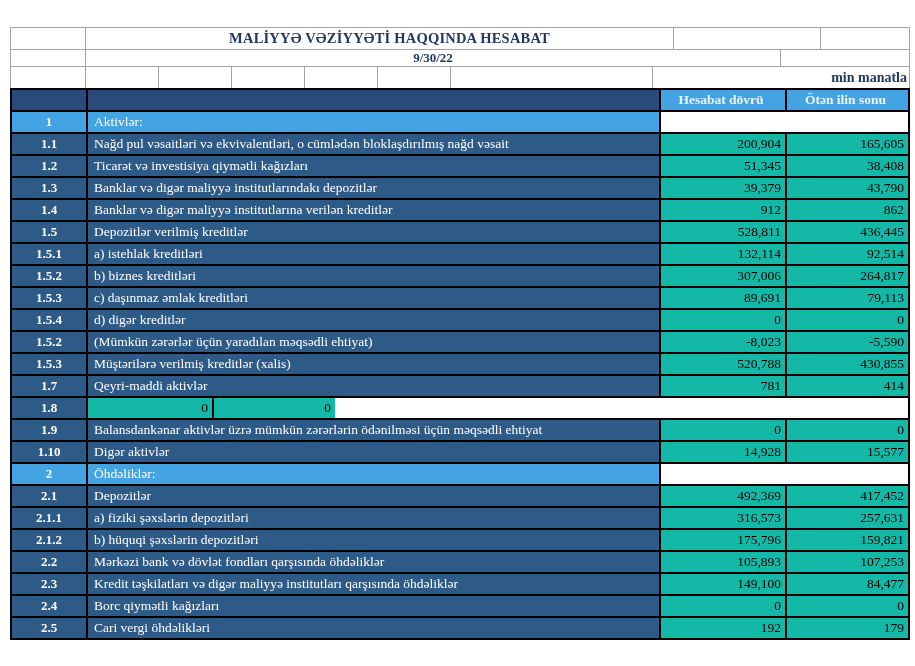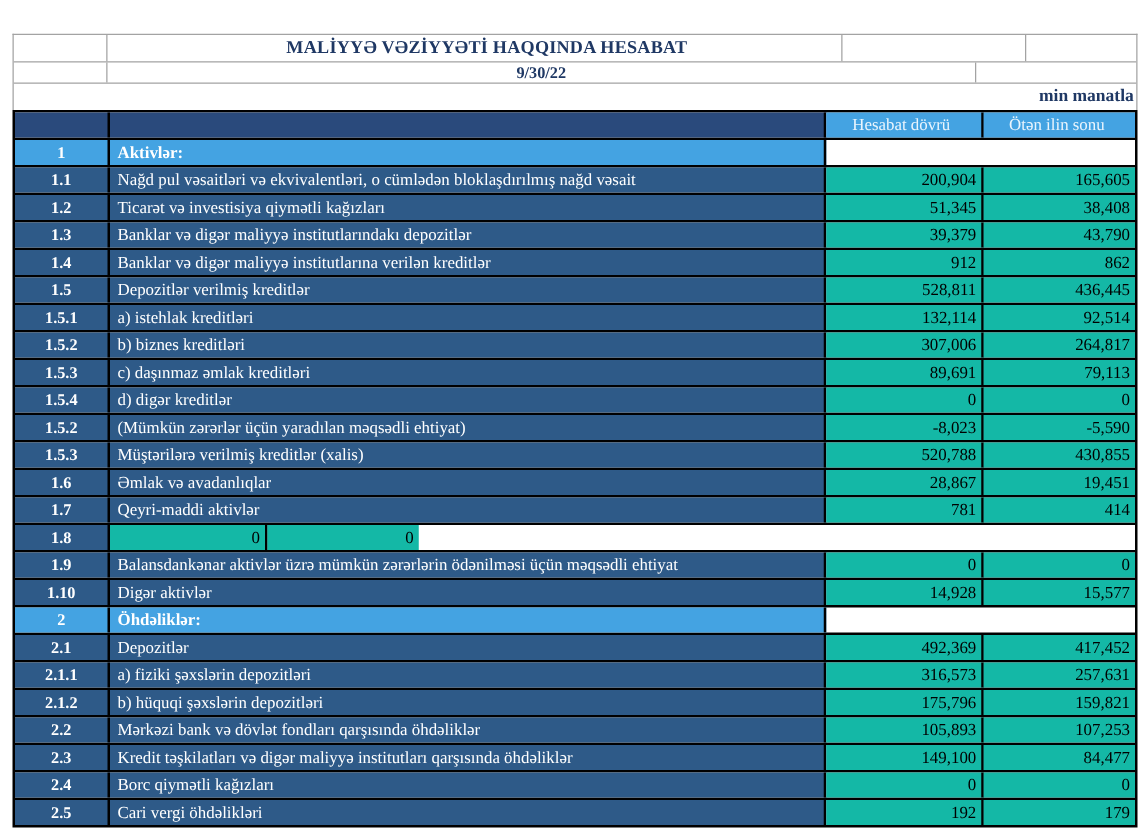--- a/index.html
+++ b/index.html
@@ -19,21 +19,21 @@
   .sheet{position:relative;width:915px;height:666px;background:#fff;}
 
   
   .topgrid{position:absolute;left:10px;top:27px;width:900px;border:1px solid var(--grid-gray);border-bottom:none;}
   .tg-row{display:flex;}
   .tg-row + .tg-row{border-top:1px solid var(--grid-gray);justify-content:space-between;}
   .tg-cell{border-right:1px solid var(--grid-gray);}
   .tg-cell:last-child{border-right:none;}
   .row-title{height:21px;gap:20px;}
   .row-date{height:17px;}
-  .row-blank{height:22px;flex-direction:column;}
+  .row-blank{height:22px;}
   .c-w75{width:75px;}
   .c-title{width:568px;text-align:center;font-weight:bold;font-size:14.5px;color:var(--title-navy);line-height:21px;letter-spacing:.2px;}
   .c-t3{width:127px;}
   .c-t4{flex:1;}
   .c-date{width:695px;text-align:center;font-weight:bold;font-size:13px;color:var(--title-navy);line-height:16px;}
   .c-d3{flex:1;}
   .c-b{width:73px;}
   .c-bwide{width:202px;}
   .c-unit{flex:1;border-right:none;text-align:right;font-weight:bold;font-size:14px;color:var(--title-navy);line-height:21px;padding-right:2px;}
 
@@ -43,23 +43,23 @@
   .mrow.headrow{height:20px;}
   #tbody .mrow{border-top:2px solid #000;height:22px;}
   .mc{border-right:2px solid #000;overflow:hidden;white-space:nowrap;}
   .mc.lastc{border-right:none;}
   .num{width:76px;background:var(--row-navy);color:#fff;font-weight:bold;font-size:13px;text-align:center;line-height:20px;}
   .label{flex:1;background:var(--row-navy);color:#fff;font-size:13.5px;text-align:left;line-height:20px;padding-left:6px;}
   .val{width:126px;background:#14b8a6;color:#000;font-size:13.5px;text-align:right;line-height:20px;padding-right:4px;}
   .val.lastc{width:121px;}
   #tbody .num,#tbody .label,#tbody .val{line-height:20px;}
   .headrow .num,.headrow .label{background:var(--head-navy);}
-  .colhead{background:var(--accent-blue);color:#eaf5fd;font-weight:normal;font-size:13.5px;text-align:center;line-height:19px;}
+  .colhead{background:var(--accent-blue);color:#eaf5fd;font-weight:bold;font-size:13.5px;text-align:center;line-height:19px;}
   .hl .num,.hl .label,.hl .val{background:var(--accent-blue);}
-  .hl .label{font-weight:bold;}
+  .hl .label{font-weight:normal;}
   .hl .val{color:#000;margin-top:45px;}
 </style>
 </head>
 <body>
 
 <div class="sheet">
 
   <div class="topgrid">
     <div class="tg-row row-title">
       <div class="tg-cell c-w75"></div>
@@ -169,26 +169,20 @@
     <div class="mc val lastc">-5,590</div>
   </div>
 
   <div class="mrow">
     <div class="mc num">1.5.3</div>
     <div class="mc label">Müştərilərə verilmiş kreditlər (xalis)</div>
     <div class="mc val">520,788</div>
     <div class="mc val lastc">430,855</div>
   </div>
 
-  <div class="mrow">
-    <div class="mc num">1.6</div>
-    <div class="mc label">Əmlak və avadanlıqlar</div>
-    <div class="mc val">28,867</div>
-    <div class="mc val lastc">19,451</div>
-  </div>
 
   <div class="mrow">
     <div class="mc num">1.7</div>
     <div class="mc label">Qeyri-maddi aktivlər</div>
     <div class="mc val">781</div>
     <div class="mc val lastc">414</div>
   </div>
 
   <div class="mrow">
     <div class="mc num">1.8</div>

